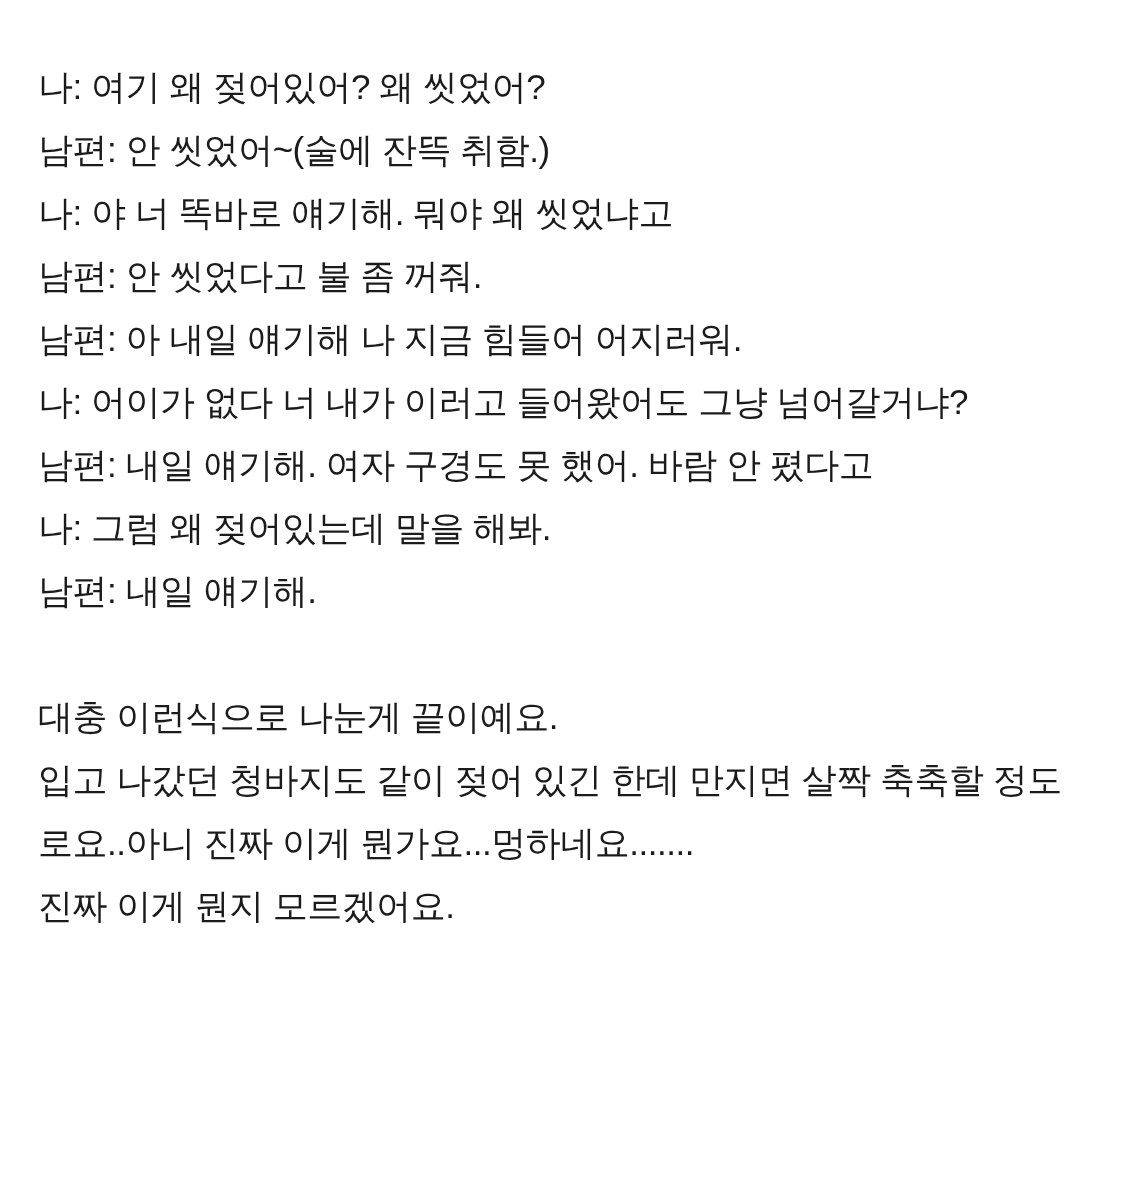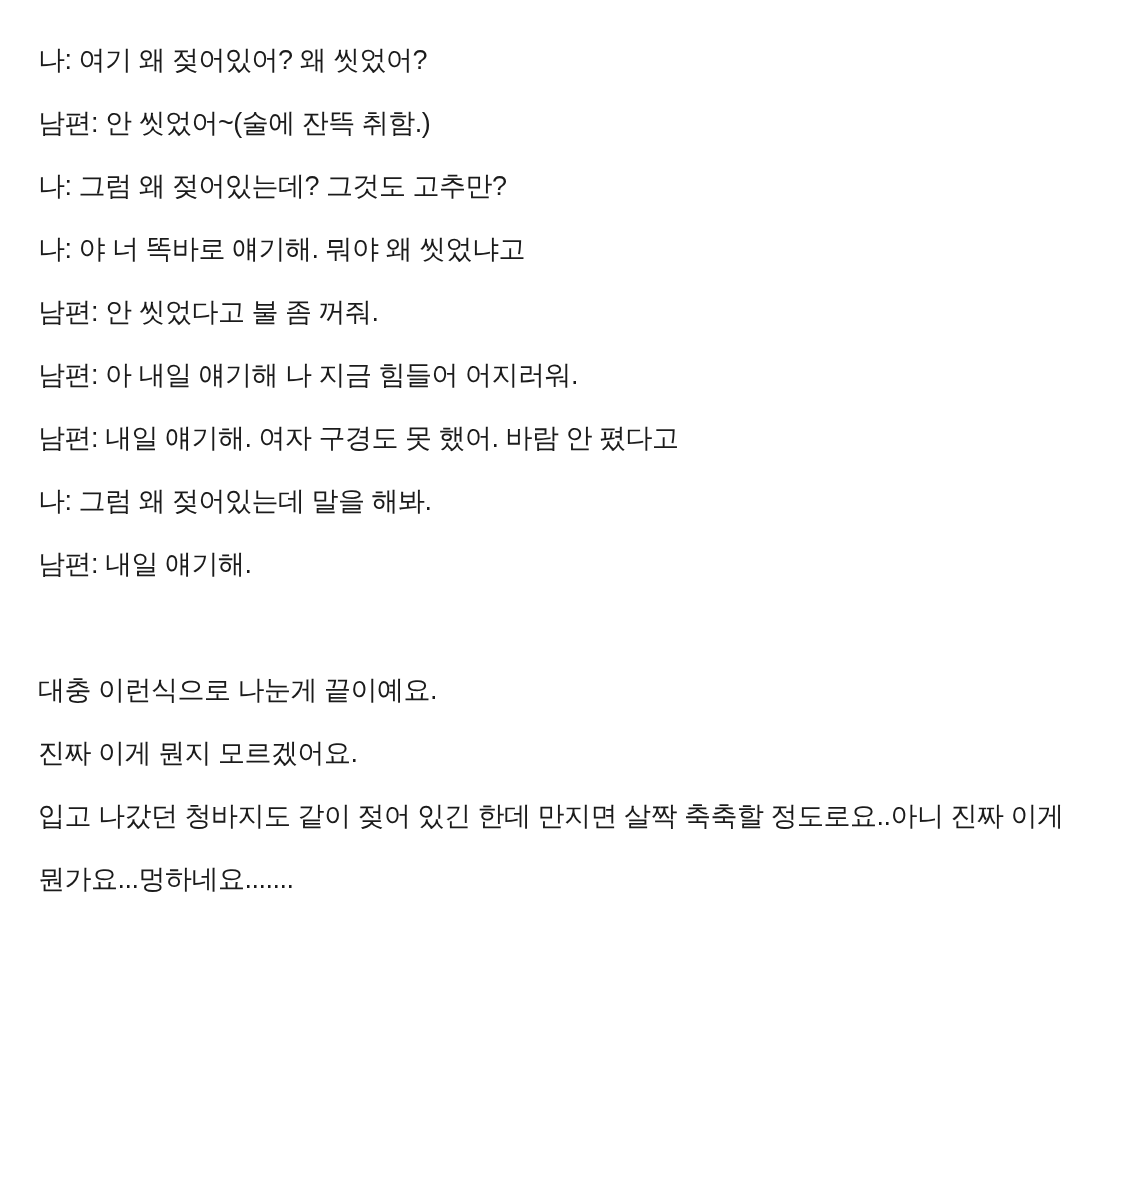--- a/index.html
+++ b/index.html
@@ -4,23 +4,23 @@
 <style>
   html, body {
     margin: 0;
     padding: 0;
     background: #ffffff;
   }
   .post {
     box-sizing: border-box;
     width: 1125px;
     height: 1204px;
-    padding: 29px 30px 0 38px;
+    padding: 55px 30px 0 38px;
     font-family: "Liberation Sans", "DejaVu Sans", sans-serif;
-    font-size: 27px;
+    font-size: 35px;
     font-weight: 400;
     line-height: 63px;
     letter-spacing: -0.5px;
     color: #1b1b1b;
     overflow: hidden;
   }
   .dialogue, .closing {
     max-width: 1056px;
   }
   .closing {
@@ -34,28 +34,28 @@
   }
 </style>
 </head>
 <body>
 
 <div class="post">
 
   <div class="dialogue">
     <p class="line"><span>나</span><span>: </span><span>여기 왜 젖어있어? 왜 씻었어?</span></p>
     <p class="line"><span>남편</span><span>: </span><span>안 씻었어~(술에 잔뜩 취함.)</span></p>
-    <p class="line"><span>나</span><span>: </span><span>그럼 왜 젖어있는데? 그것도 고추만?</span></p>
     <p class="line"><span>나</span><span>: </span><span>야 너 똑바로 얘기해. 뭐야 왜 씻었냐고</span></p>
     <p class="line"><span>남편</span><span>: </span><span>안 씻었다고 불 좀 꺼줘.</span></p>
     <p class="line"><span>남편</span><span>: </span><span>아 내일 얘기해 나 지금 힘들어 어지러워.</span></p>
+    <p class="line"><span>나</span><span>: </span><span>어이가 없다 너 내가 이러고 들어왔어도 그냥 넘어갈거냐?</span></p>
     <p class="line"><span>남편</span><span>: </span><span>내일 얘기해. 여자 구경도 못 했어. 바람 안 폈다고</span></p>
     <p class="line"><span>나</span><span>: </span><span>그럼 왜 젖어있는데 말을 해봐.</span></p>
     <p class="line"><span>남편</span><span>: </span><span>내일 얘기해.</span></p>
   </div>
 
   <div class="closing">
     <p class="para">대충 이런식으로 나눈게 끝이예요.</p>
+    <p class="para">입고 나갔던 청바지도 같이 젖어 있긴 한데 만지면 살짝 축축할 정도로요..아니 진짜 이게 뭔가요...멍하네요.......</p>
     <p class="para">진짜 이게 뭔지 모르겠어요.</p>
-    <p class="para">입고 나갔던 청바지도 같이 젖어 있긴 한데 만지면 살짝 축축할 정도로요..아니 진짜 이게 뭔가요...멍하네요.......</p>
   </div>
 
 </div>
 
 </body></html>

